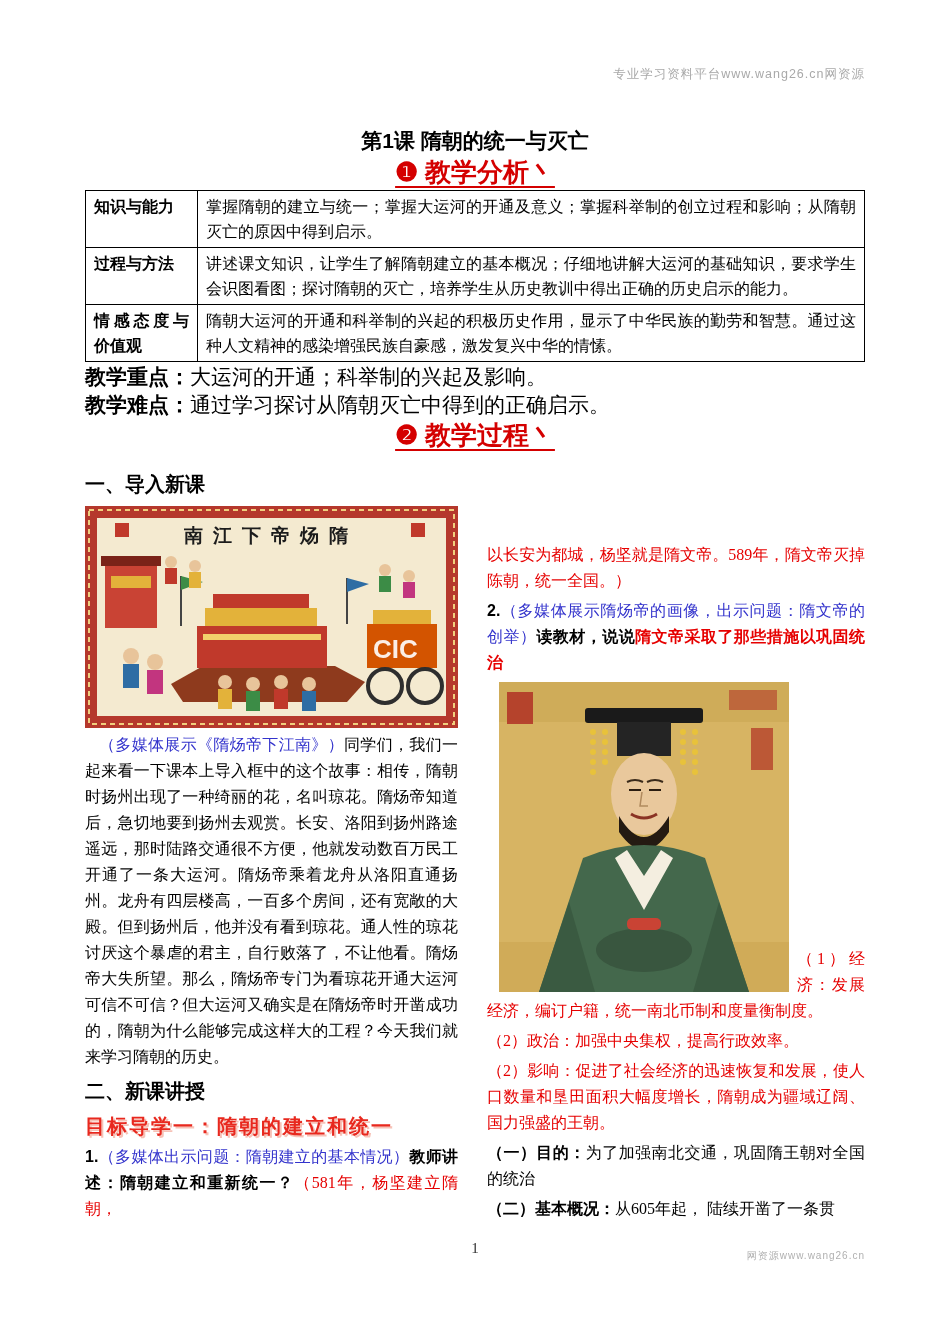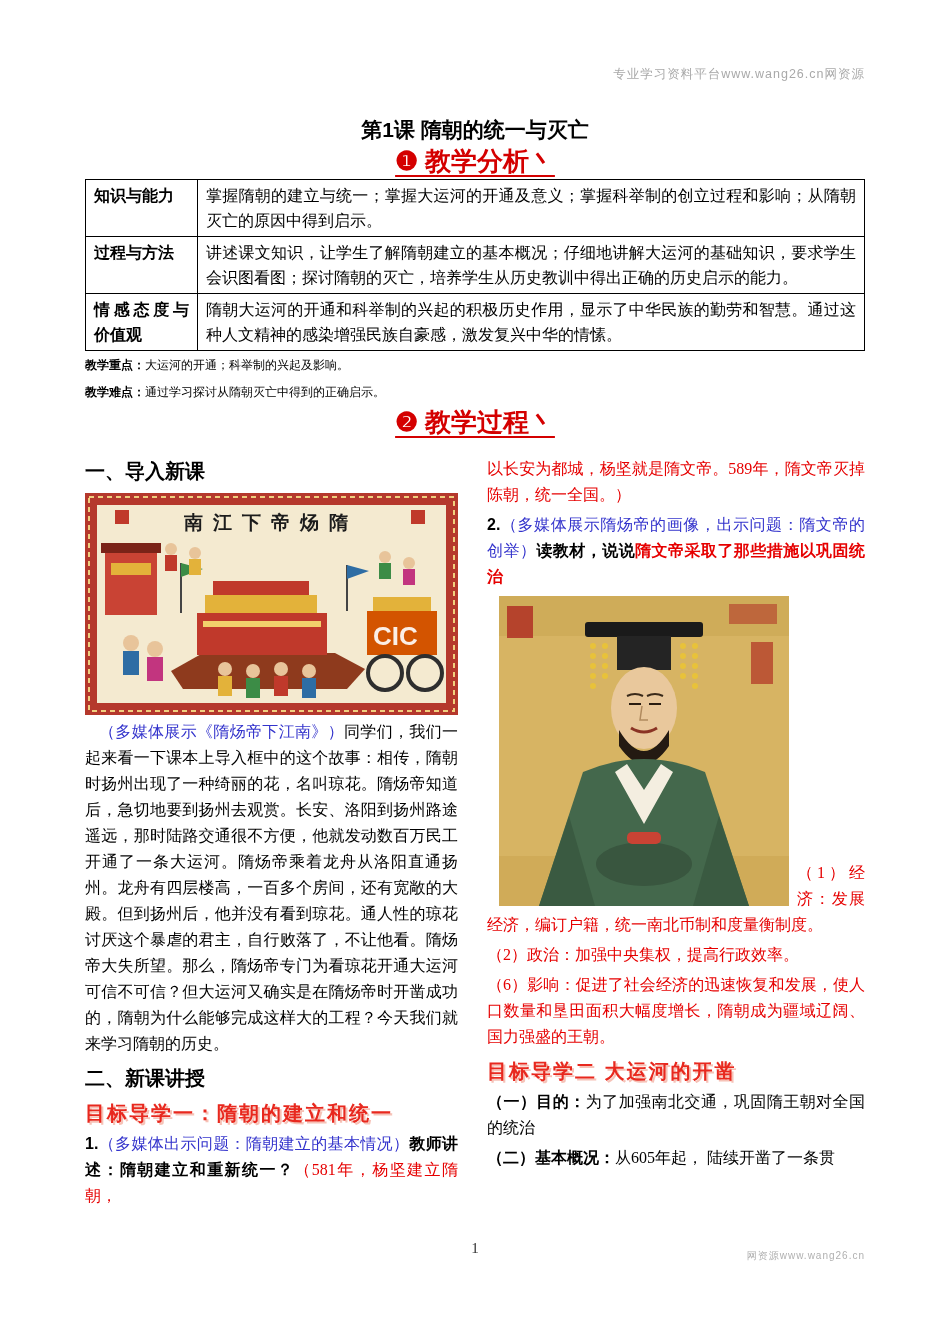--- a/index.html
+++ b/index.html
@@ -12,21 +12,21 @@
     overflow: hidden;
     font-family: "Liberation Serif", serif;
     color: #000;
   }
   .wm-top {
     position: absolute; top: 66px; right: 85px;
     font-size: 12.5px; color: #a9a9a9;
     font-family: "Liberation Sans", sans-serif;
     letter-spacing: 1px;
   }
-  .content { position: absolute; left: 85px; top: 4px; width: 780px; }
+  .content { position: absolute; left: 85px; top: 15px; width: 780px; }
   .doc-title {
     margin: 112px 0 0 0; text-align: center;
     font-family: "Liberation Sans", sans-serif;
     font-size: 21px; font-weight: bold; color: #000;
   }
   .sec-heading {
     text-align: center;
     font-family: "Liberation Serif", serif;
     font-size: 26px; font-weight: bold; color: #d40000;
   }
@@ -45,23 +45,23 @@
     padding: 3px 8px;
     font-size: 16px; line-height: 25px;
     vertical-align: top;
     text-align: justify;
   }
   td.t-label {
     width: 112px;
     font-family: "Liberation Sans", sans-serif;
     font-weight: bold; text-align: left;
   }
-  .kp-line { margin-top: 2px; font-size: 12px; line-height: 25px; }
+  .kp-line { margin-top: 2px; font-size: 21px; line-height: 25px; }
   .lead-b { font-family: "Liberation Sans", sans-serif; font-weight: bold; }
-  .columns { margin-top: 16px; display: flex; align-items: flex-start; }
+  .columns { margin-top: 16px; display: flex; align-items: flex-end; }
   .col-left  { width: 373px; }
   .col-div   { width: 1px; background: #8a8a8a; margin: 2px 14px 0 14px; }
   .col-right { width: 378px; }
   .col-right::after { content:""; display:block; clear:both; }
   .h-sub {
     font-family: "Liberation Sans", sans-serif;
     font-size: 20px; font-weight: bold; margin: 2px 0 8px 0;
   }
   .body-par {
     margin: 4px 0 0 0;
@@ -253,23 +253,22 @@
           <path d="M40 310 L84 176 Q145 150 206 176 L250 310 Z" fill="#44684c"></path>
           <path d="M40 310 L70 220 L96 310 Z" fill="#3a5a41"></path>
           <path d="M250 310 L220 220 L194 310 Z" fill="#3a5a41"></path>
           <path d="M116 176 L145 228 L174 176 L162 168 L145 194 L128 168 Z" fill="#f4eee0"></path>
           <ellipse cx="145" cy="268" rx="48" ry="22" fill="#39563f"></ellipse>
           <rect x="128" y="236" width="34" height="12" rx="5" fill="#c94334"></rect>
         </svg>
 
         <p class="body-par red point1">（1）经济：发展经济，编订户籍，统一南北币制和度量衡制度。</p>
         <p class="body-par red">（2）政治：加强中央集权，提高行政效率。</p>
-        <p class="body-par red">（6）影响：促进了社会经济的迅速恢复和发展，使人口数量和垦田面积大幅度增长，隋朝成为疆域辽阔、国力强盛的王朝。</p>
-
-        <div class="art-heading">目标导学二 大运河的开凿</div>
+        <p class="body-par red">（2）影响：促进了社会经济的迅速恢复和发展，使人口数量和垦田面积大幅度增长，隋朝成为疆域辽阔、国力强盛的王朝。</p>
+
 
         <p class="body-par"><span class="b-sans">（一）目的：</span><span>为了加强南北交通，巩固隋王朝对全国的统治</span></p>
 
         <p class="body-par"><span class="b-sans">（二）基本概况：</span><span>从605年起， 陆续开凿了一条贯</span></p>
 
       </div>
     </div>
   </div>
 
   <div class="footer-num">1</div>

